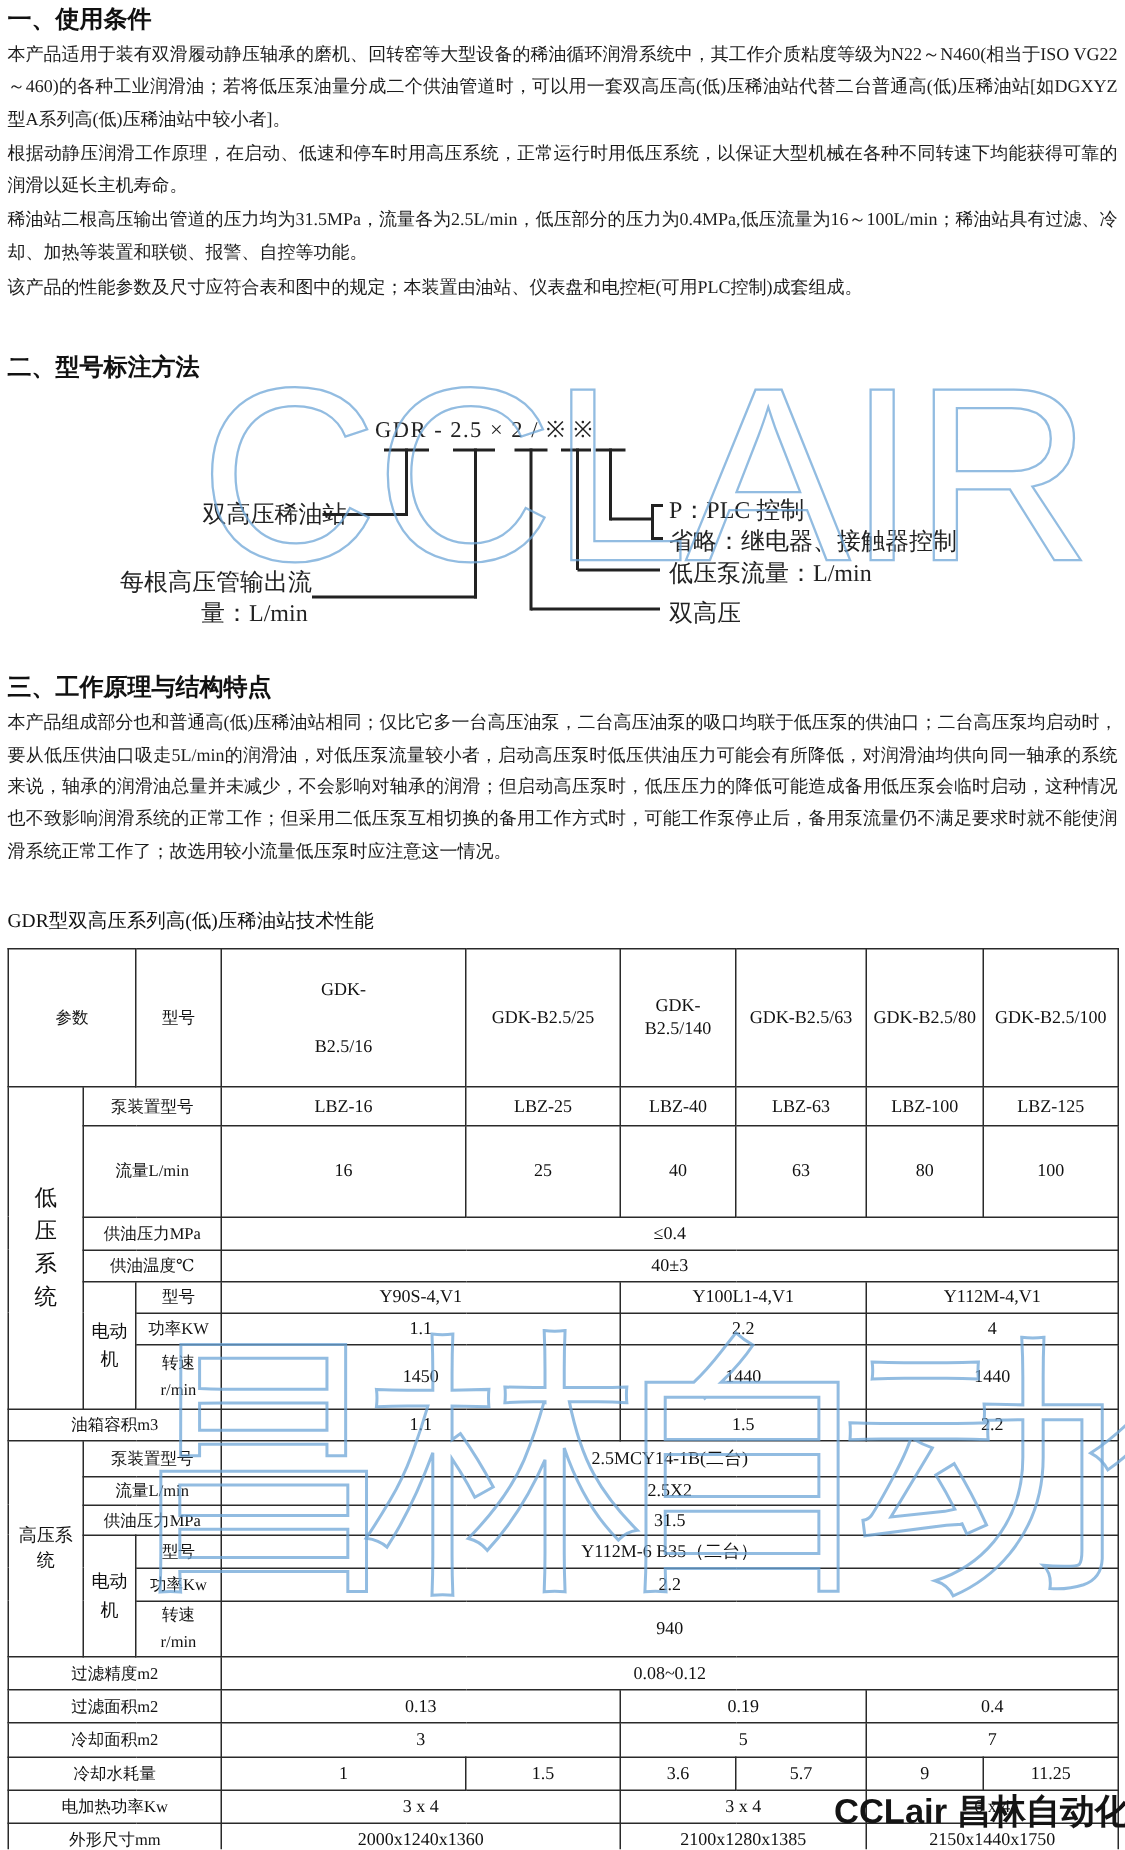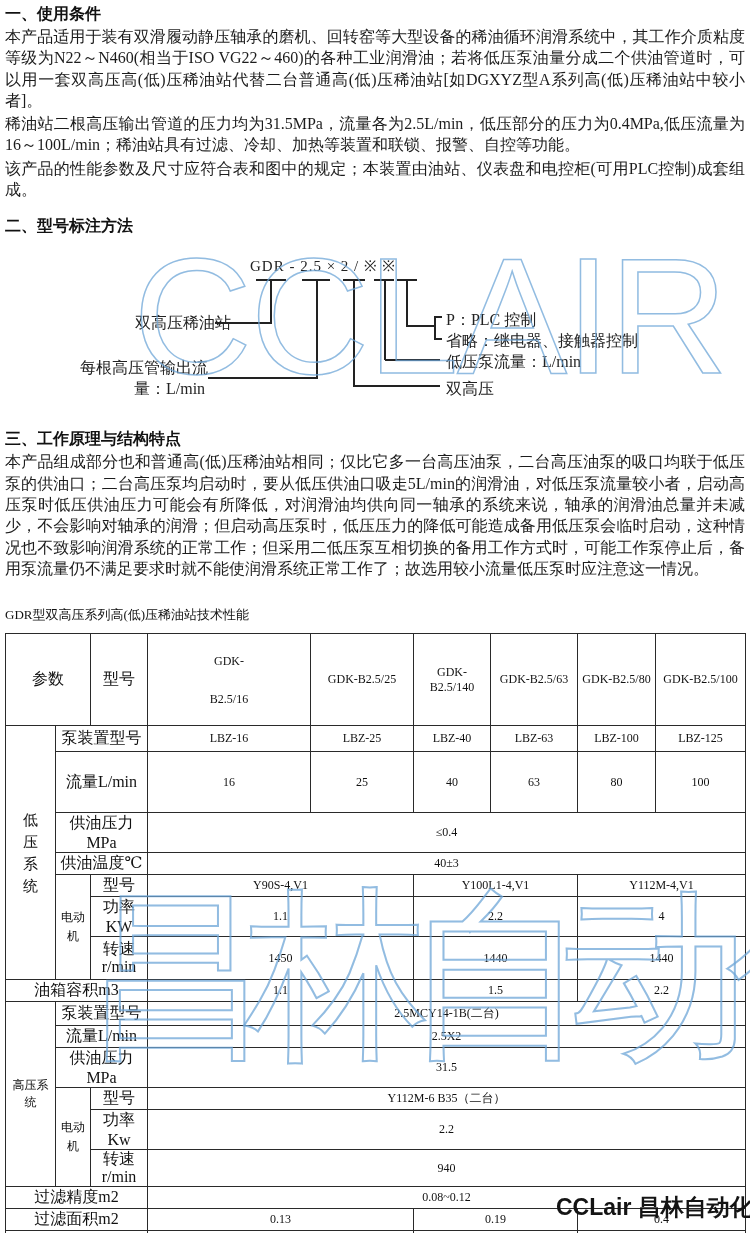--- a/index.html
+++ b/index.html
@@ -2,37 +2,37 @@
 <html><head>
 <meta charset="utf-8">
 <style>
   html,body{margin:0;padding:0;background:#fff;}
   .page{
     position:relative;width:750px;height:1233px;overflow:hidden;background:#fff;
     font-family:"Liberation Serif","DejaVu Serif",serif;color:#1c1c1c;
   }
   .inner{padding:4px 5px 0 5px;}
   h2.sec{font-size:16px;line-height:20px;margin:0;font-weight:bold;color:#111;}
-  h2.sec2{margin-top:16px;}
+  h2.sec2{margin-top:34px;}
   h2.sec3{margin-top:2px;}
-  p.body{font-size:16px;line-height:21.3px;margin:2px 0 0 0;text-align:justify;}
+  p.body{font-size:12px;line-height:21.3px;margin:2px 0 0 0;text-align:justify;}
   
   .diagram{position:relative;height:172px;margin-top:19px;}
   .dg-code{position:absolute;left:245px;top:0;font-size:15px;letter-spacing:1px;color:#222;white-space:nowrap;}
   .dg-label{position:absolute;font-size:16px;color:#222;white-space:nowrap;}
   .hline{position:absolute;height:2px;background:#222;}
   .vline{position:absolute;width:2px;background:#222;}
   
   .tbl-title{font-size:13px;text-align:left;margin-top:26px;line-height:20px;color:#111;}
   table.spec{
     width:740px;border-collapse:collapse;table-layout:fixed;margin-top:8px;
     font-size:12px;color:#111;
   }
   table.spec td{border:1px solid #2a2a2a;text-align:center;vertical-align:middle;padding:0 2px;overflow:hidden;}
-  td.lab{font-size:16px;}
+  td.lab{font-size:11px;}
   td.left{text-align:left;padding-left:3px;}
   .vstack{width:15px;margin:0 auto;word-break:break-all;line-height:22px;font-size:15px;}
   .wrapcell{line-height:19px;}
   .twoline div{line-height:18px;}
   .hdr-gap div{line-height:16px;}
   .hdr-gap div + div{margin-top:22px;}
   
   .wm{position:absolute;pointer-events:none;color:transparent;white-space:nowrap;z-index:5;}
   .wm-cclair{
     left:133px;top:222px;font-family:"Liberation Sans","DejaVu Sans",sans-serif;
@@ -49,20 +49,21 @@
   }
 </style>
 </head>
 <body>
 
 <div class="page">
   <div class="inner">
 
     <h2 class="sec">一、使用条件</h2>
     <p class="body">本产品适用于装有双滑履动静压轴承的磨机、回转窑等大型设备的稀油循环润滑系统中，其工作介质粘度等级为N22～N460(相当于ISO VG22～460)的各种工业润滑油；若将低压泵油量分成二个供油管道时，可以用一套双高压高(低)压稀油站代替二台普通高(低)压稀油站[如DGXYZ型A系列高(低)压稀油站中较小者]。</p>
+    <p class="body">根据动静压润滑工作原理，在启动、低速和停车时用高压系统，正常运行时用低压系统，以保证大型机械在各种不同转速下均能获得可靠的润滑以延长主机寿命。</p>
     <p class="body">稀油站二根高压输出管道的压力均为31.5MPa，流量各为2.5L/min，低压部分的压力为0.4MPa,低压流量为16～100L/min；稀油站具有过滤、冷却、加热等装置和联锁、报警、自控等功能。</p>
     <p class="body">该产品的性能参数及尺寸应符合表和图中的规定；本装置由油站、仪表盘和电控柜(可用PLC控制)成套组成。</p>
 
     <h2 class="sec sec2">二、型号标注方法</h2>
 
     <div class="diagram">
       <div class="dg-code">GDR - 2.5 × 2 / ※ ※</div>
 
       <div class="hline" style="left:251px;top:24px;width:30px"></div>
       <div class="hline" style="left:297px;top:24px;width:28px"></div>

